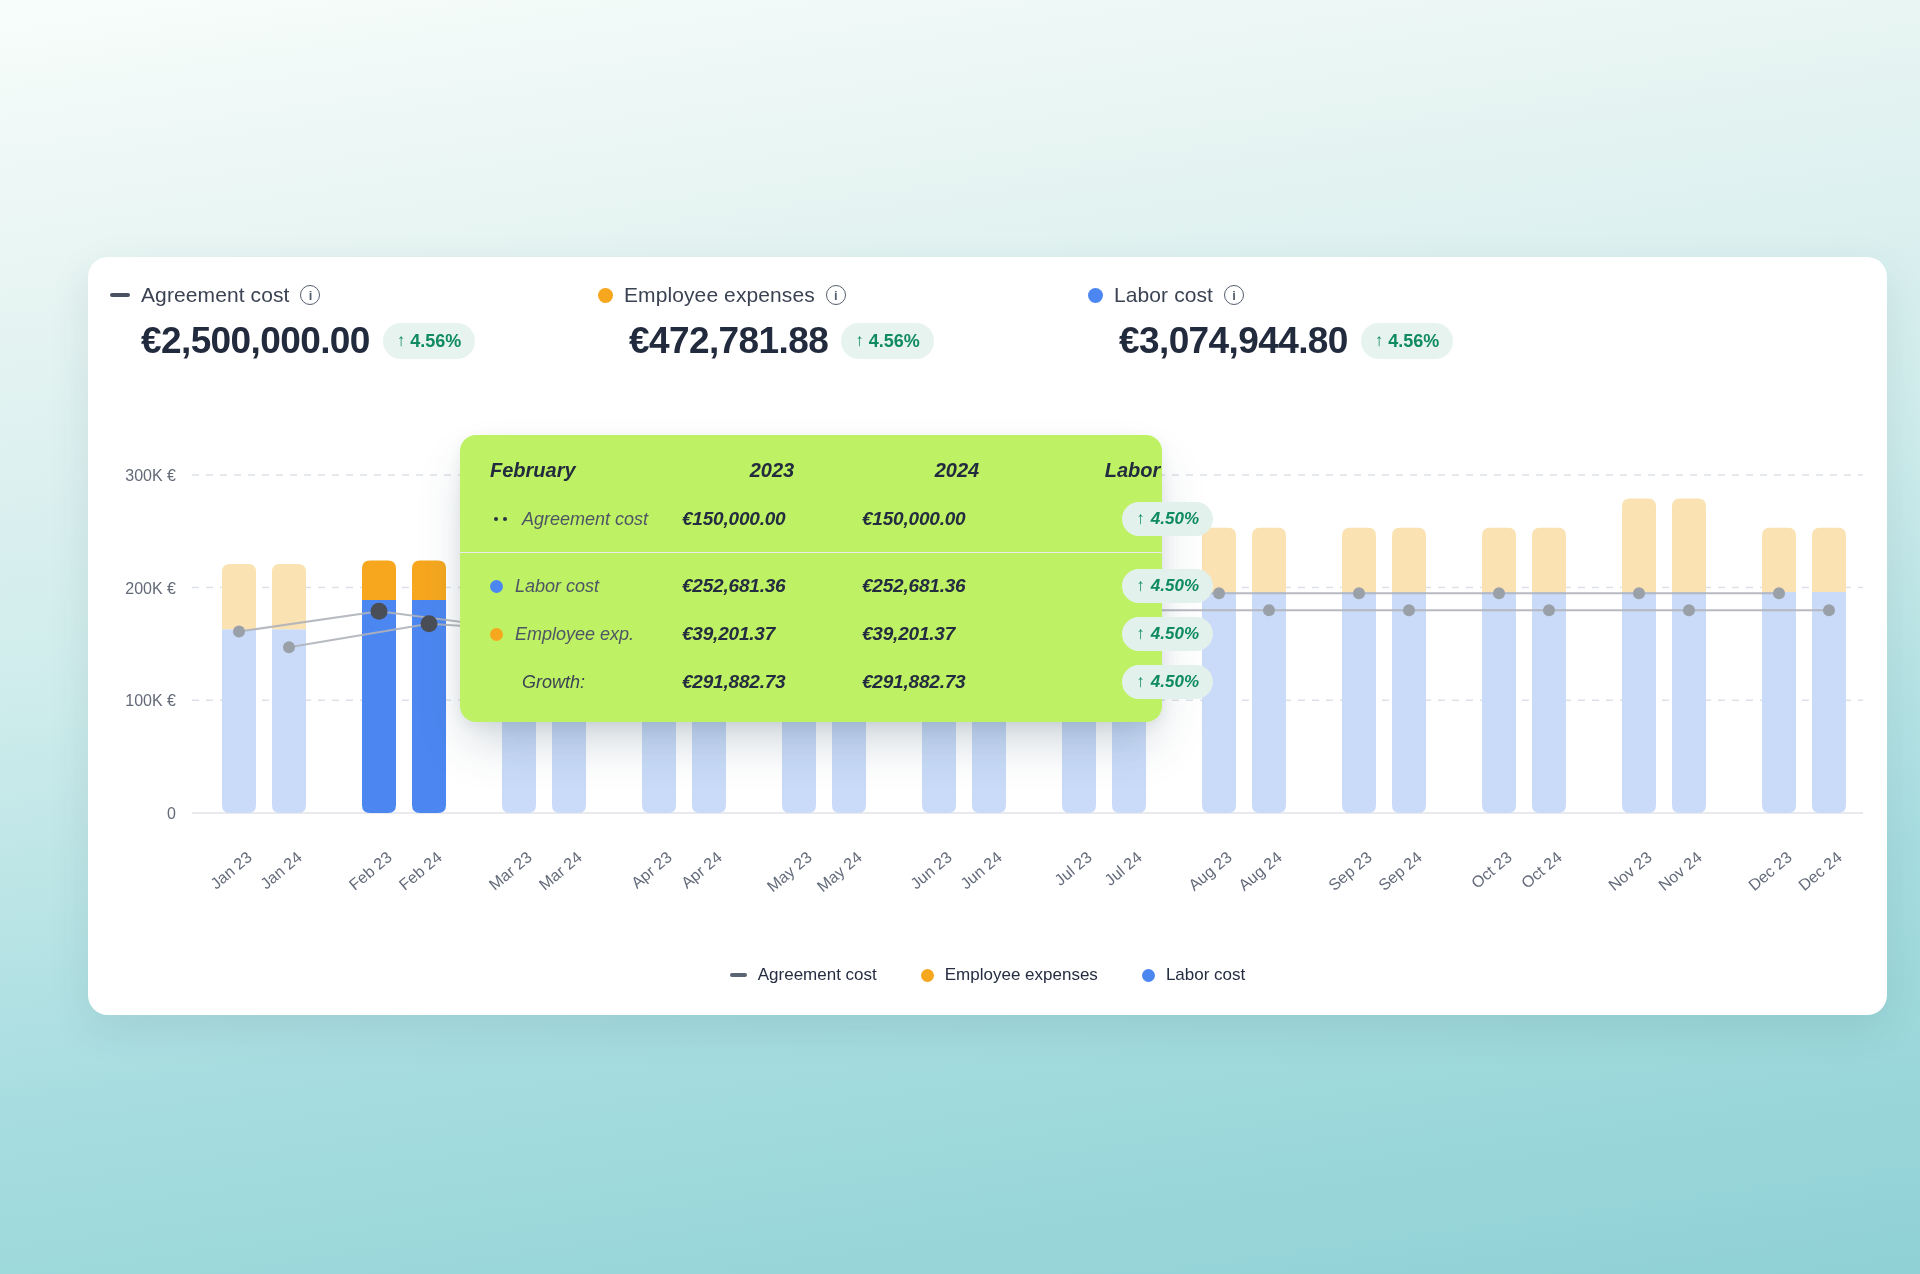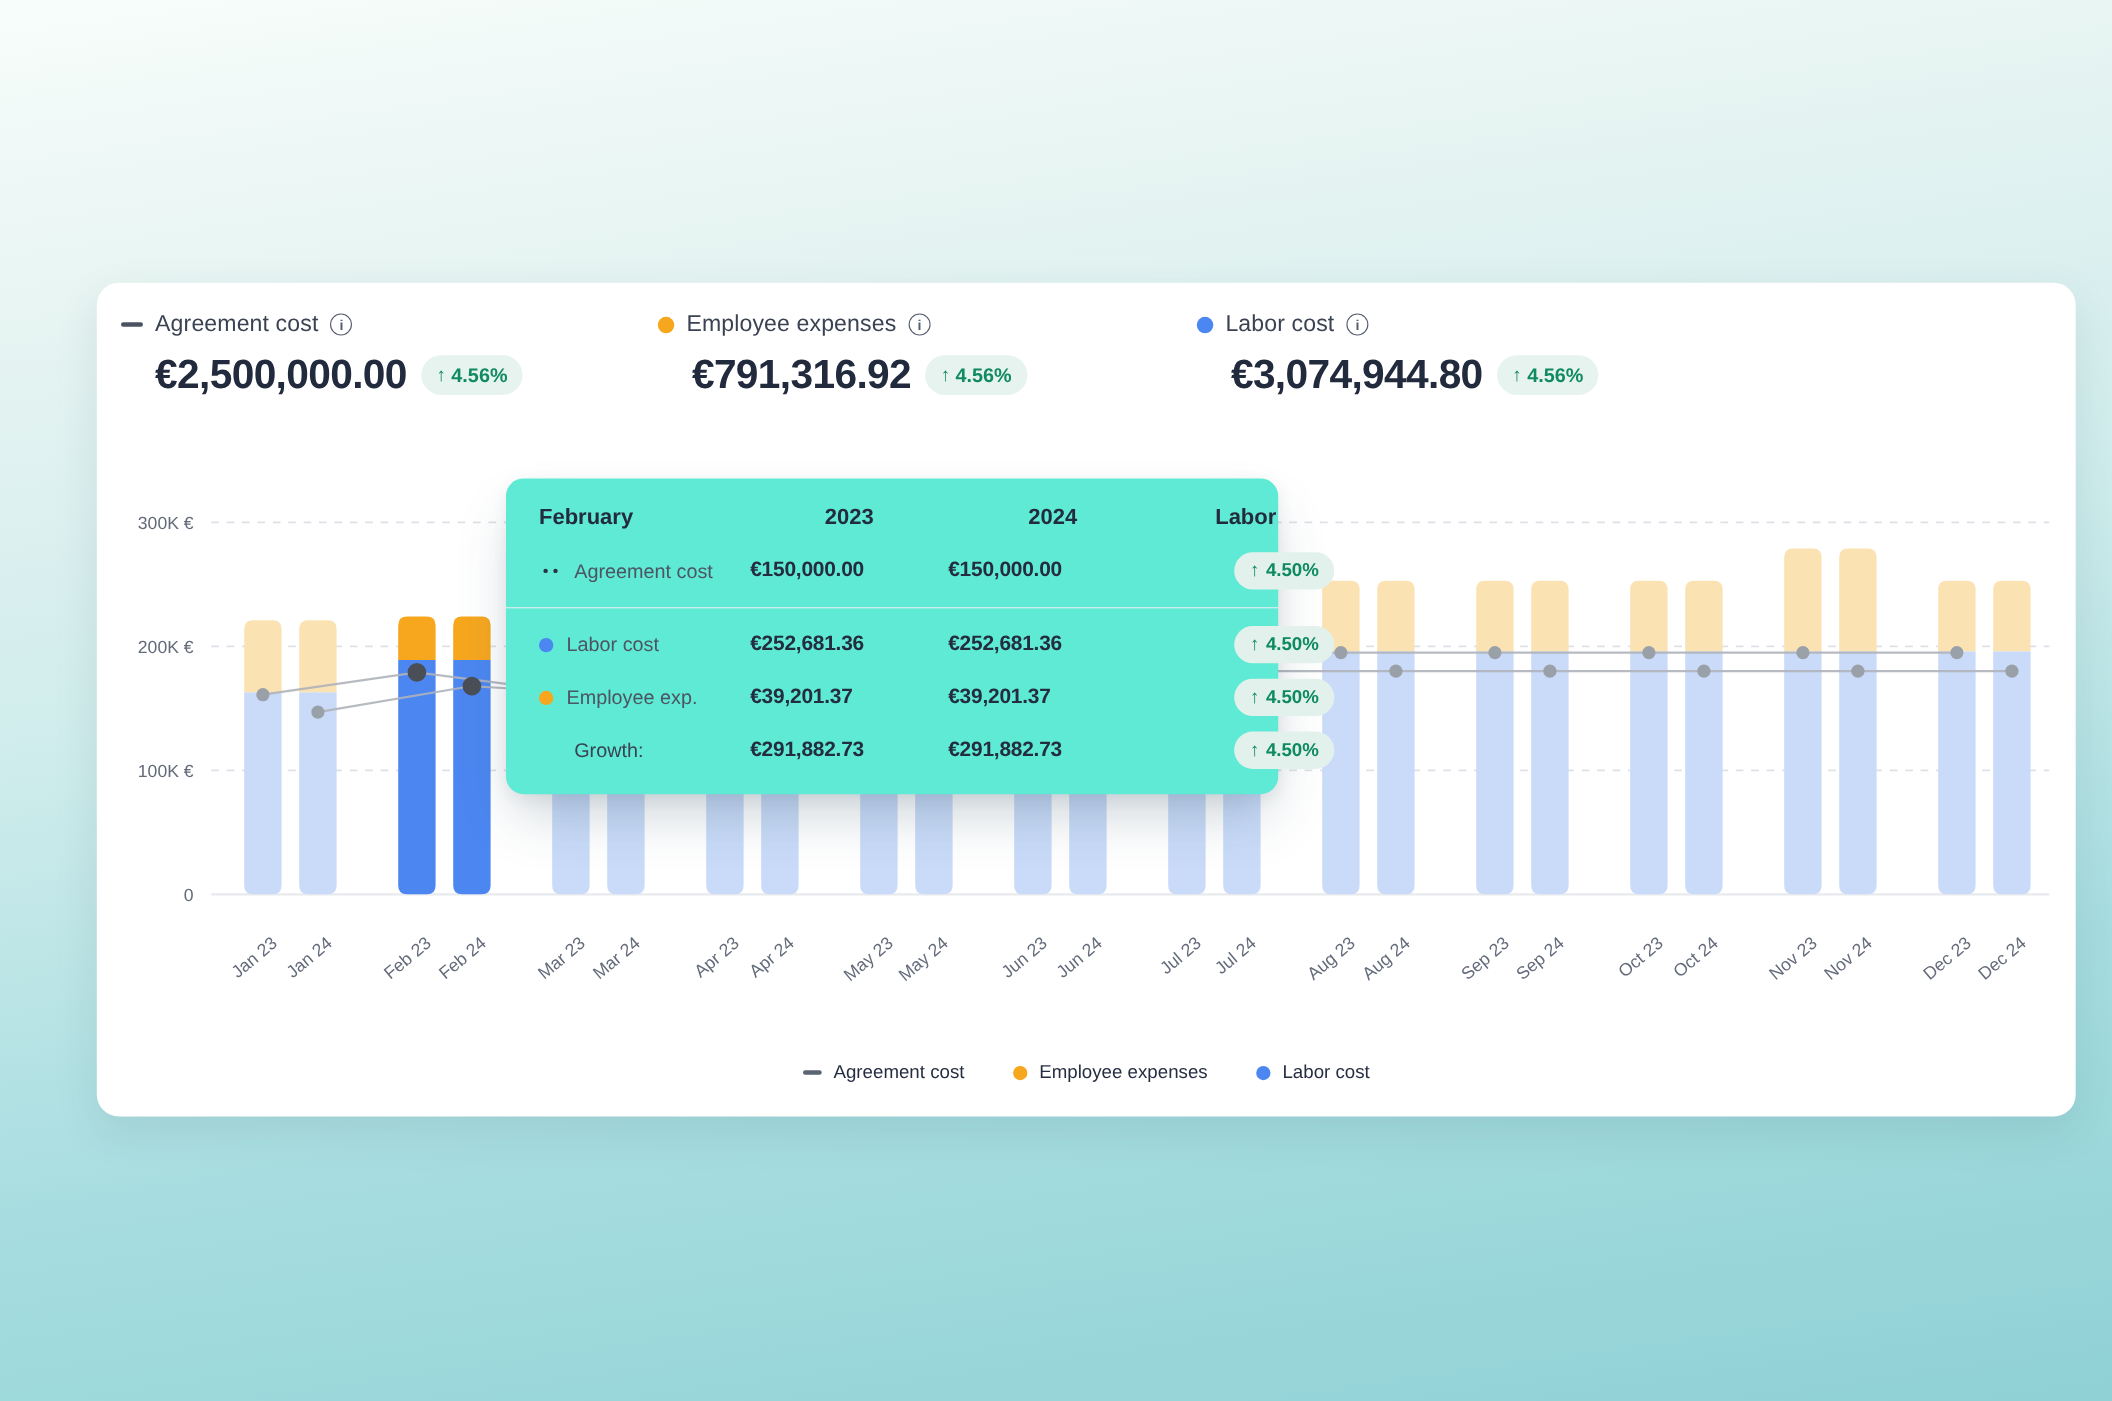--- a/index.html
+++ b/index.html
@@ -28,22 +28,23 @@
   .badge{ display:inline-flex; align-items:center; gap:5px; height:36px; padding:0 14px;
     border-radius:18px; background:#e7f3ee; color:#0f8a61; font-size:18px; font-weight:600; }
   .badge .arrow{ font-size:17px; }
   
   svg.chart{ position:absolute; left:0; top:0; z-index:1; }
   .ytick{ font-size:16px; fill:#636a78; }
   .xtick{ font-size:16px; fill:#646b7a; }
   
   .tooltip{
     position:absolute; left:372px; top:178px; width:702px; height:287px; z-index:5;
-    background:#5eead4; border-radius:16px; padding:24px 30px 22px 30px;
+    background:#bef264; border-radius:16px; padding:24px 30px 22px 30px;
     box-shadow:0 26px 50px -10px rgba(45,75,95,.25), 0 4px 14px rgba(45,75,95,.08);
+    font-style:italic;
   }
   .t-grid{ display:grid; grid-template-columns:192px 180px 190px 161px; align-items:center; }
   .t-head{ margin-bottom:20px; }
   .t-title{ font-size:20px; font-weight:700; color:#232b3e; }
   .t-col{ font-size:20px; font-weight:700; color:#232b3e; text-align:center; }
   .t-row{ margin:14px 0; }
   .t-label{ display:flex; align-items:center; gap:12px; font-size:18px; color:#4d5464; }
   .t-val{ font-size:19px; font-weight:600; color:#242c3f; text-align:left; letter-spacing:-.2px;}
   .t-badge-wrap{ display:flex; justify-content:flex-end; }
   .t-badge{ display:inline-flex; align-items:center; gap:6px; height:34px; padding:0 14px;
@@ -81,21 +82,21 @@
     </div>
   </div>
 
   <div class="kpi" style="left:510px">
     <div class="kpi-label-row">
       <span class="marker-dot" style="background:#F6A71E"></span>
       <span class="kpi-label">Employee expenses</span>
       <span class="info-icon">i</span>
     </div>
     <div class="kpi-value-row">
-      <span class="kpi-value">€791,316.92</span>
+      <span class="kpi-value">€472,781.88</span>
       <span class="badge">
           <span class="arrow">↑</span>
           <span>4.56%</span>
         </span>
     </div>
   </div>
 
   <div class="kpi" style="left:1000px">
     <div class="kpi-label-row">
       <span class="marker-dot" style="background:#4C87F1"></span>

